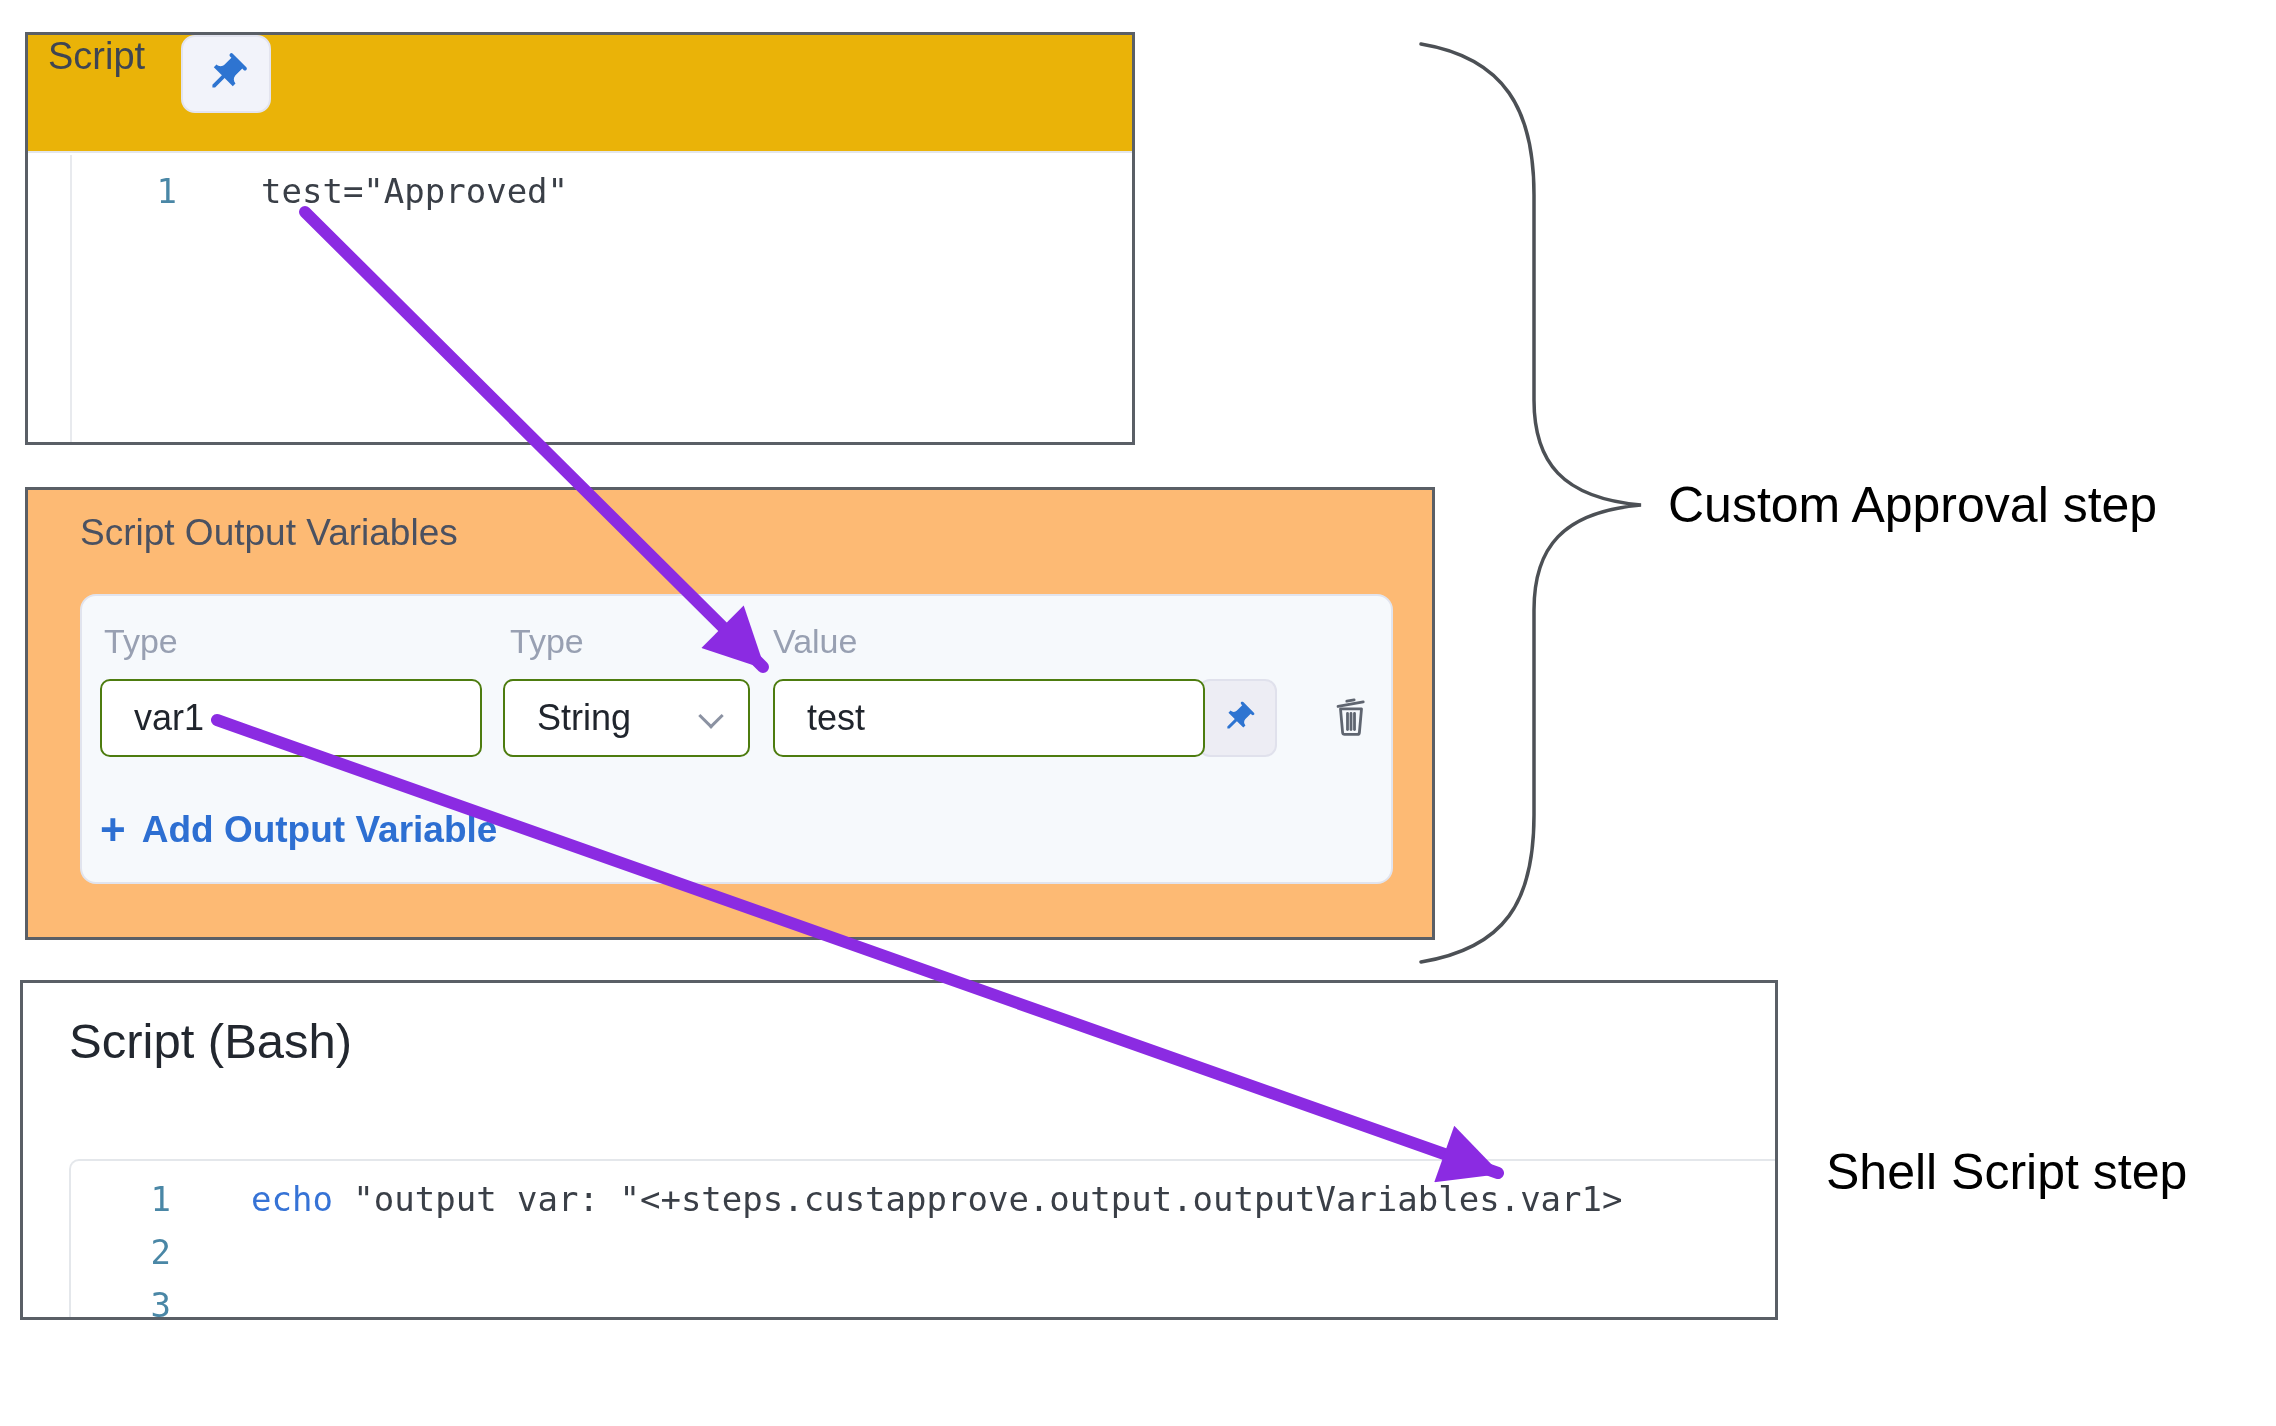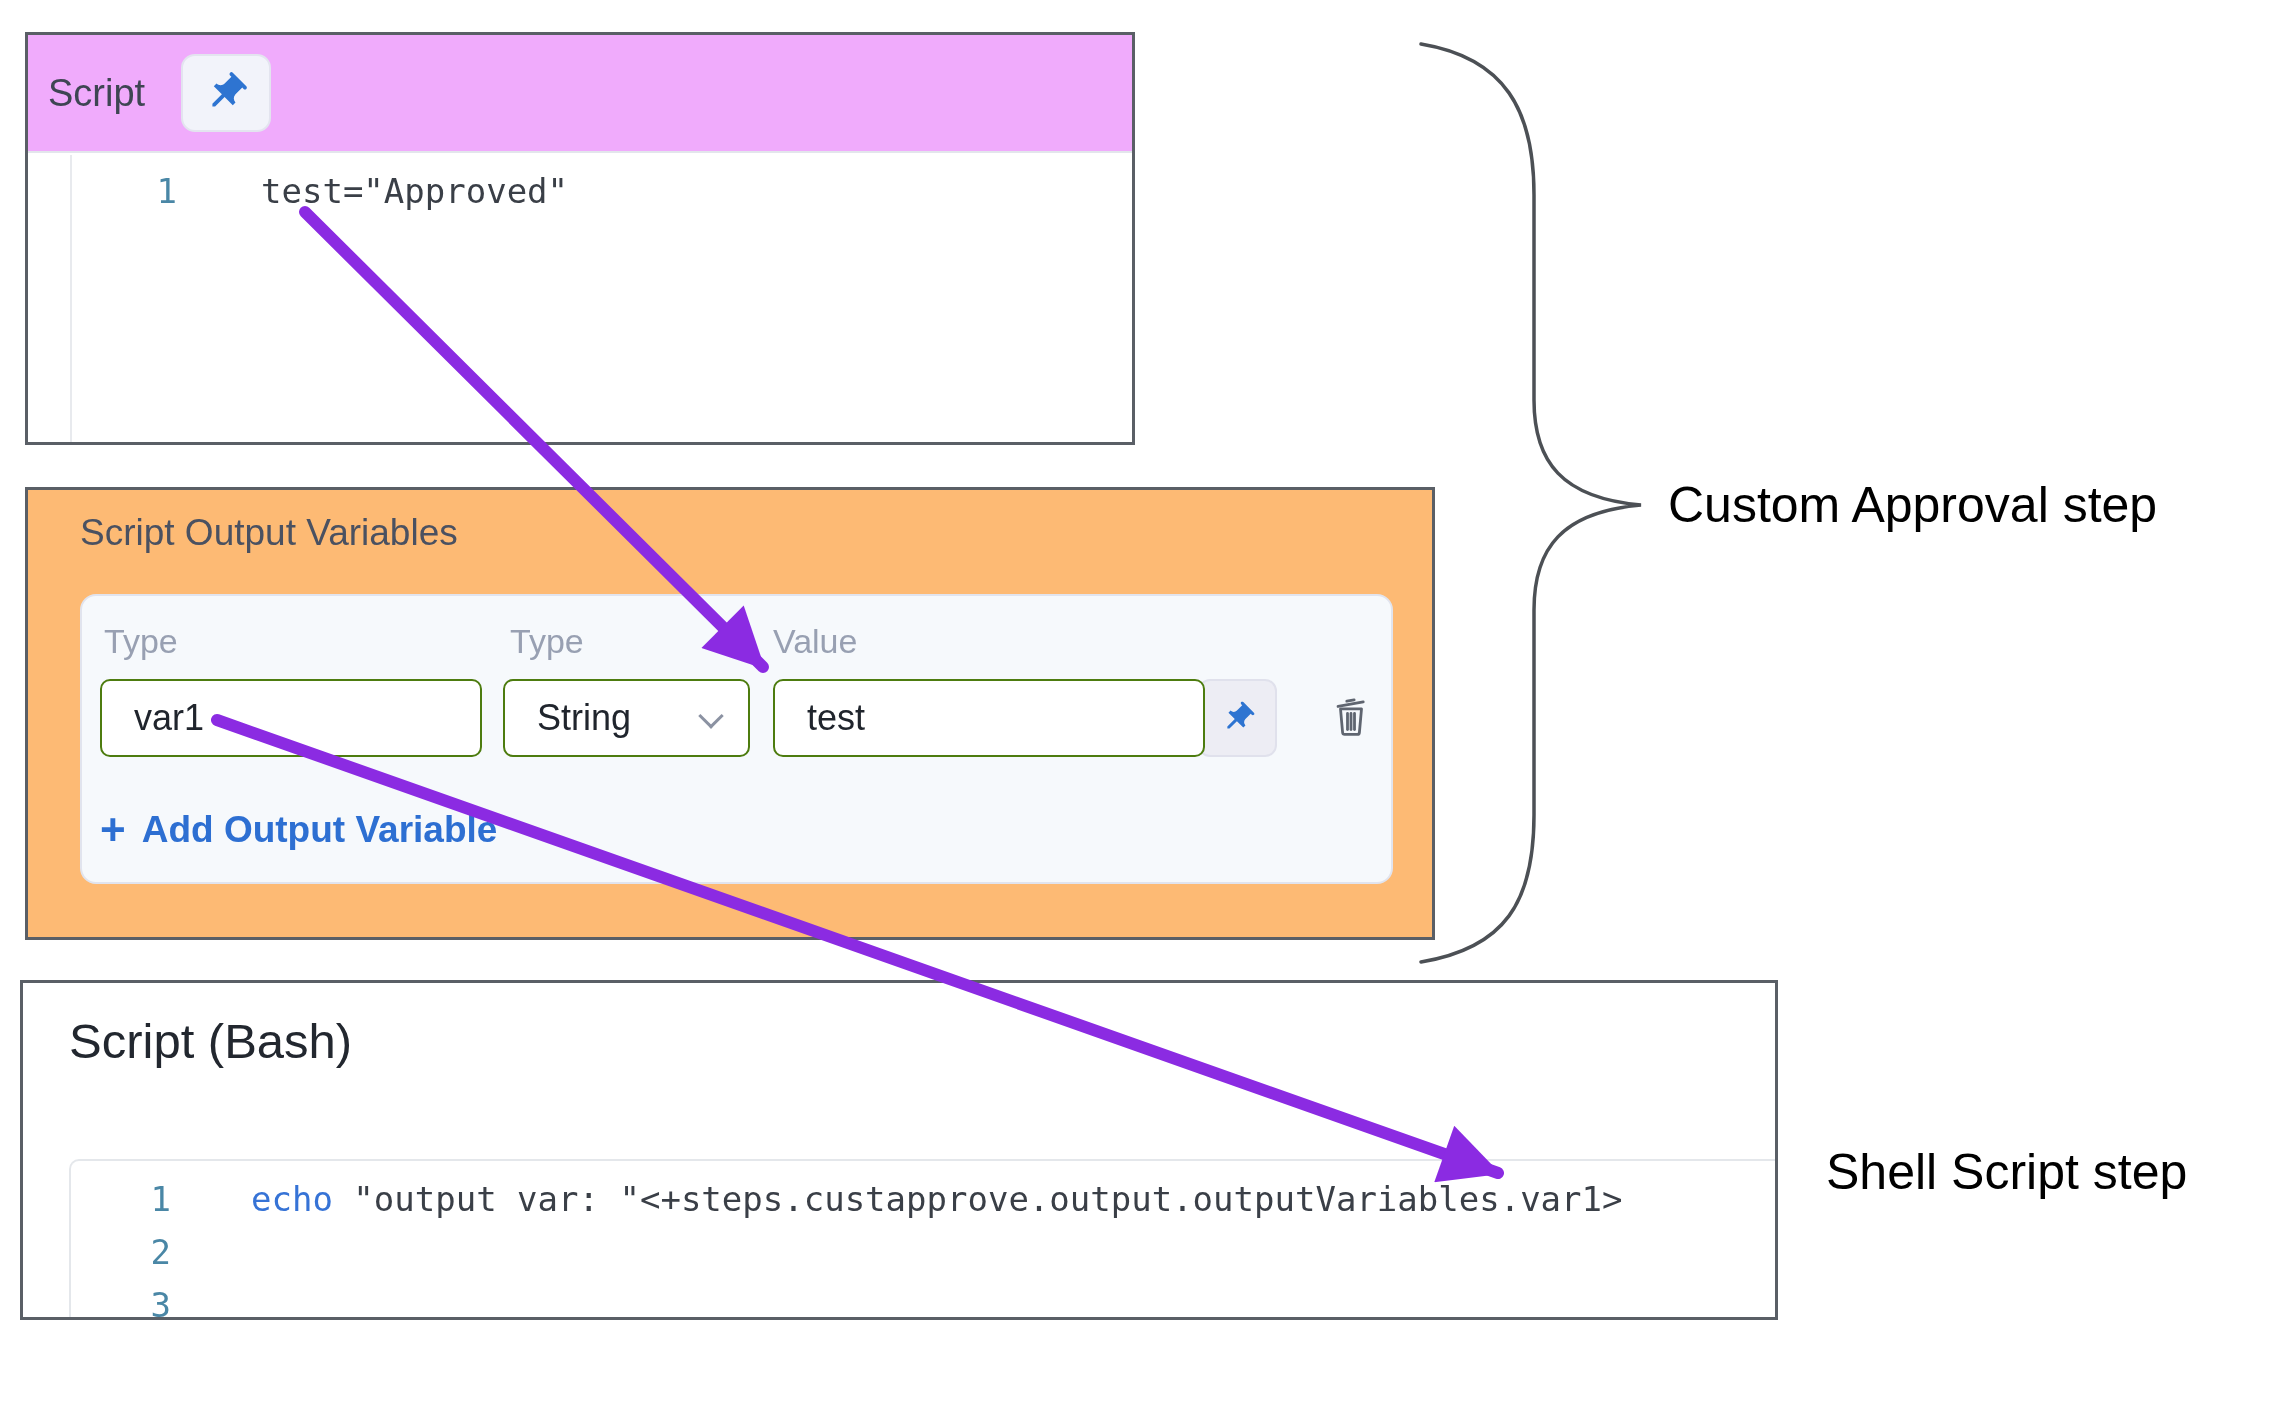--- a/index.html
+++ b/index.html
@@ -7,22 +7,22 @@
     width:2276px;height:1426px;position:relative;overflow:hidden;
     font-family:"Liberation Sans", sans-serif;
     --c-arrow:#8b2be2; --c-pin:#2e74d1; --c-link:#2d6fd2;
     --c-keyword:#3673d6; --c-linenum:#4a87a6; --c-border:#5a5f66;
   }
   .panel{position:absolute;border:3px solid var(--c-border);box-sizing:border-box;background:#fff;}
 
   
   .panel-top{left:25px;top:32px;width:1110px;height:413px;}
   .panel-top .hdr{
-    height:118px;background:#f0abfc;border-bottom:2px solid #e3e6ec;
-    display:flex;align-items:center;padding-left:20px;gap:36px;box-sizing:border-box;
+    height:118px;background:#eab308;border-bottom:2px solid #e3e6ec;
+    display:flex;padding-left:20px;gap:36px;box-sizing:border-box;
   }
   .panel-title{font-size:38px;color:#3e4553;}
   .pin-btn{
     width:90px;height:78px;border-radius:14px;background:#f2f3fa;border:2px solid #e3e4ef;
     display:flex;align-items:center;justify-content:center;box-sizing:border-box;cursor:pointer;
   }
   .pin-btn svg{transform:rotate(45deg);}
   .editor{position:absolute;left:42px;top:120px;right:0;bottom:0;border-left:2px solid #e8eaee;background:#fff;padding-top:10px;}
   .code-line{display:flex;font-family:"DejaVu Sans Mono", monospace;font-size:34px;line-height:52px;white-space:pre;}
   .code-line .ln{width:105px;text-align:right;color:var(--c-linenum);flex:none;}

